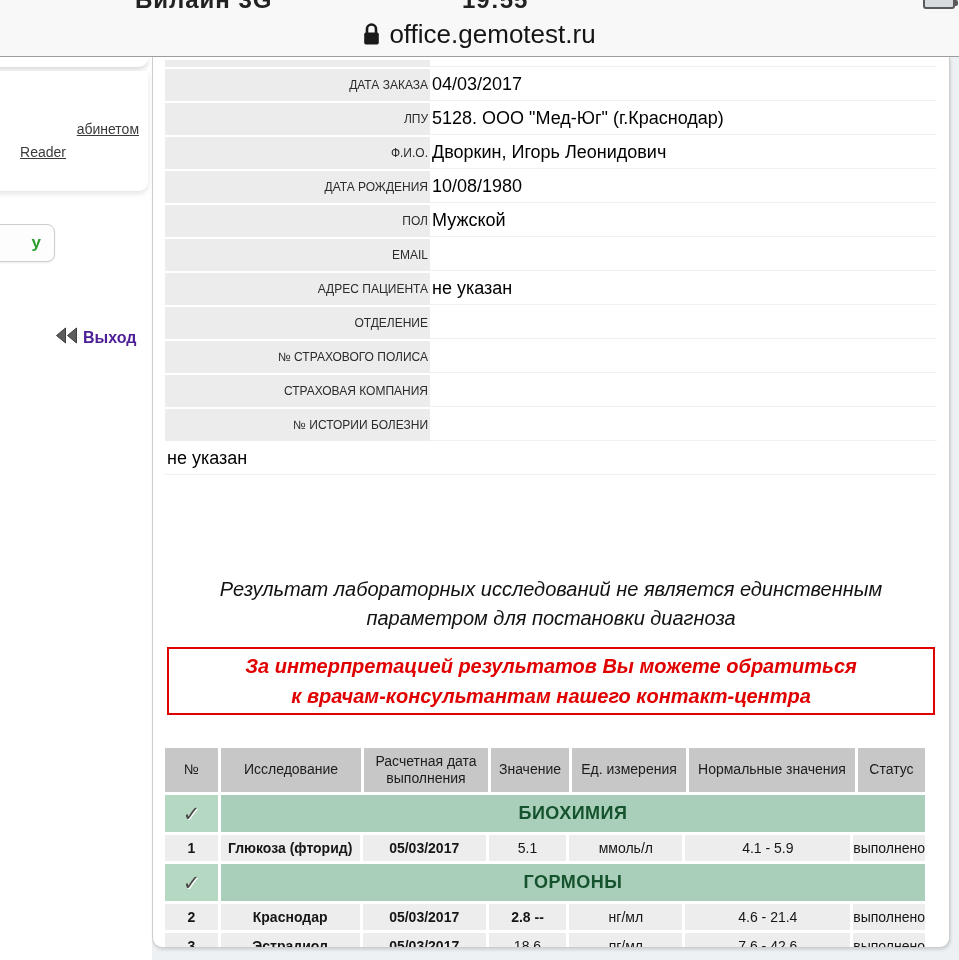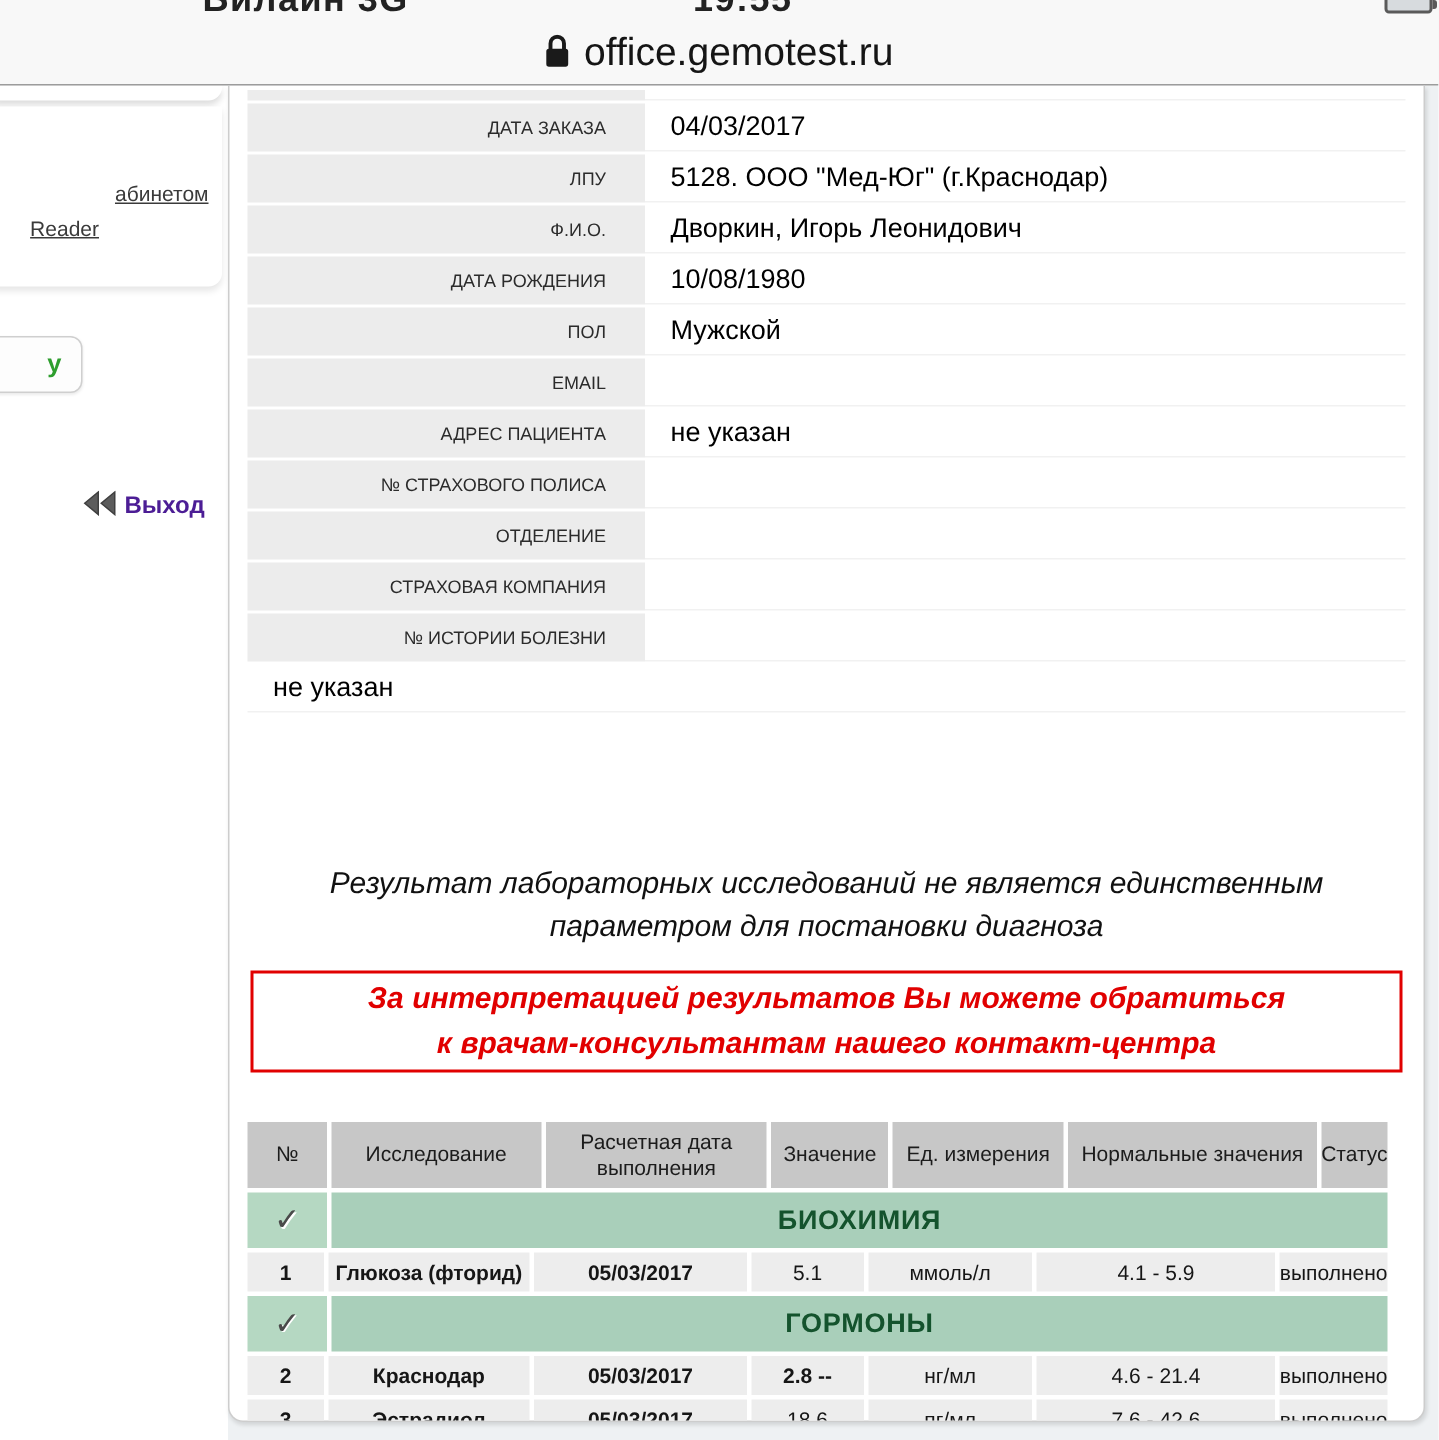--- a/index.html
+++ b/index.html
@@ -71,25 +71,25 @@
     border-radius:0 0 10px 10px; box-shadow:1px 2px 3px rgba(0,0,0,.12);
     padding:0 12px; overflow:hidden;
   }
 
   
   .p-rows { margin-top:3px; }
   .prow { display:flex; margin-bottom:2px; }
   .prow-partial { height:7px; }
   .plabel {
     width:265px; background:#ececec; display:flex; align-items:center; justify-content:flex-end;
-    padding-right:26px; font-size:12px; color:#2b2b2b; min-height:32px;
+    padding-right:2px; font-size:12px; color:#2b2b2b; min-height:32px;
   }
   .prow-partial .plabel, .prow-partial .pvalue { min-height:0; }
   .pvalue {
-    flex:1; background:#fff; display:flex; align-items:center; padding-left:17px;
+    flex:1; background:#fff; display:flex; align-items:center; padding-left:2px;
     font-size:18px; color:#000; border-bottom:1px solid #f1f1f1; min-height:32px;
   }
 
   
   .disclaimer {
     margin:100px auto 0; width:770px; text-align:center;
     font-style:italic; font-size:20px; color:#111; line-height:1.45;
   }
   .warning-box {
     margin:14px 2px 0; border:2px solid #e10000; padding:2px 70px;
@@ -97,21 +97,21 @@
     color:#e10000; line-height:1.5;
   }
 
   
   .r-table { margin-top:33px; }
   .rrow { display:flex; margin-bottom:3px; }
   .rcell { margin-right:3px; display:flex; align-items:center; justify-content:center; text-align:center; }
   .rcell:last-child { margin-right:12px; }
   .c-num   { width:53px; }
   .c-name  { width:140px; }
-  .c-date  { width:148px; }
+  .c-date  { width:124px; }
   .c-val   { width:78px; }
   .c-unit  { width:114px; }
   .c-norm  { width:166px; }
   .c-stat  { flex:1; }
   .r-head .rcell {
     background:#c7c7c7; height:44px; font-size:14px; color:#1c1c1c; line-height:1.25;
   }
   .r-section .rcell { height:37px; }
   .r-section .sec-check { background:#b5d8c2; }
   .r-section .sec-title {
@@ -188,25 +188,25 @@
     </div>
     <div class="prow">
       <div class="plabel">EMAIL</div>
       <div class="pvalue"></div>
     </div>
     <div class="prow">
       <div class="plabel">АДРЕС ПАЦИЕНТА</div>
       <div class="pvalue">не указан</div>
     </div>
     <div class="prow">
+      <div class="plabel">ОТДЕЛЕНИЕ</div>
+      <div class="pvalue"></div>
+    </div>
+    <div class="prow">
       <div class="plabel">№ СТРАХОВОГО ПОЛИСА</div>
-      <div class="pvalue"></div>
-    </div>
-    <div class="prow">
-      <div class="plabel">ОТДЕЛЕНИЕ</div>
       <div class="pvalue"></div>
     </div>
     <div class="prow">
       <div class="plabel">СТРАХОВАЯ КОМПАНИЯ</div>
       <div class="pvalue"></div>
     </div>
     <div class="prow">
       <div class="plabel">№ ИСТОРИИ БОЛЕЗНИ</div>
       <div class="pvalue"></div>
     </div>

